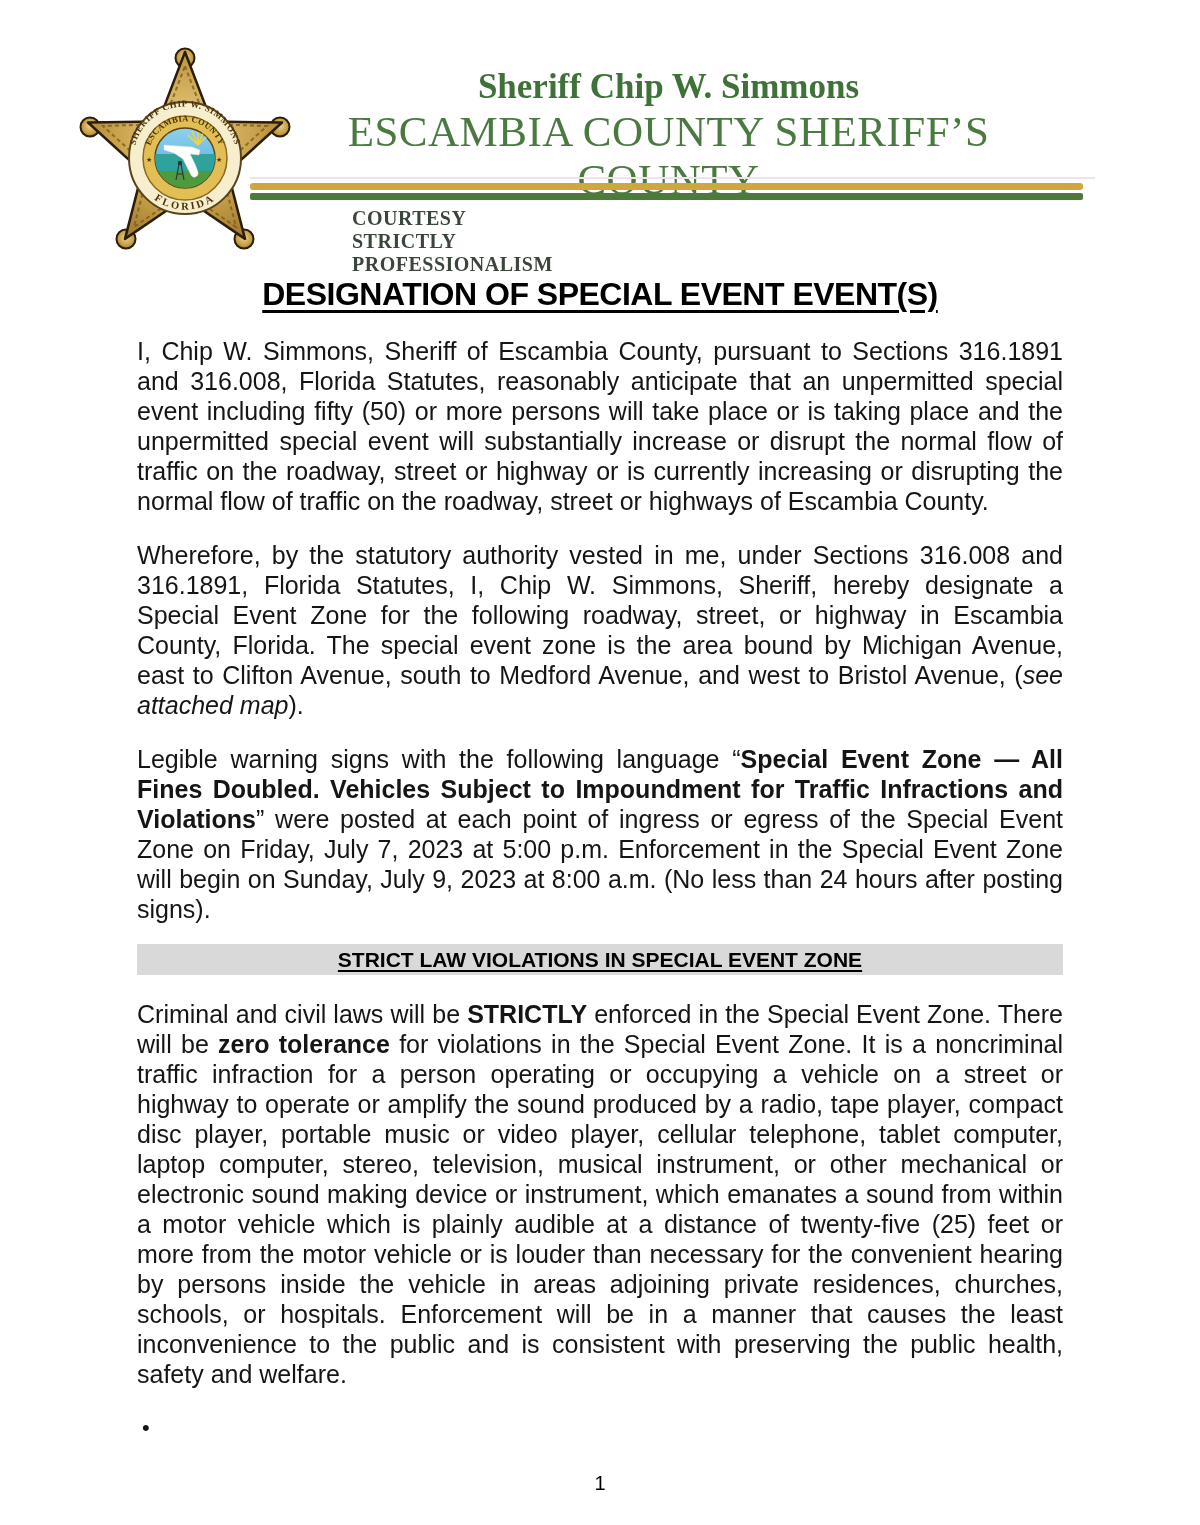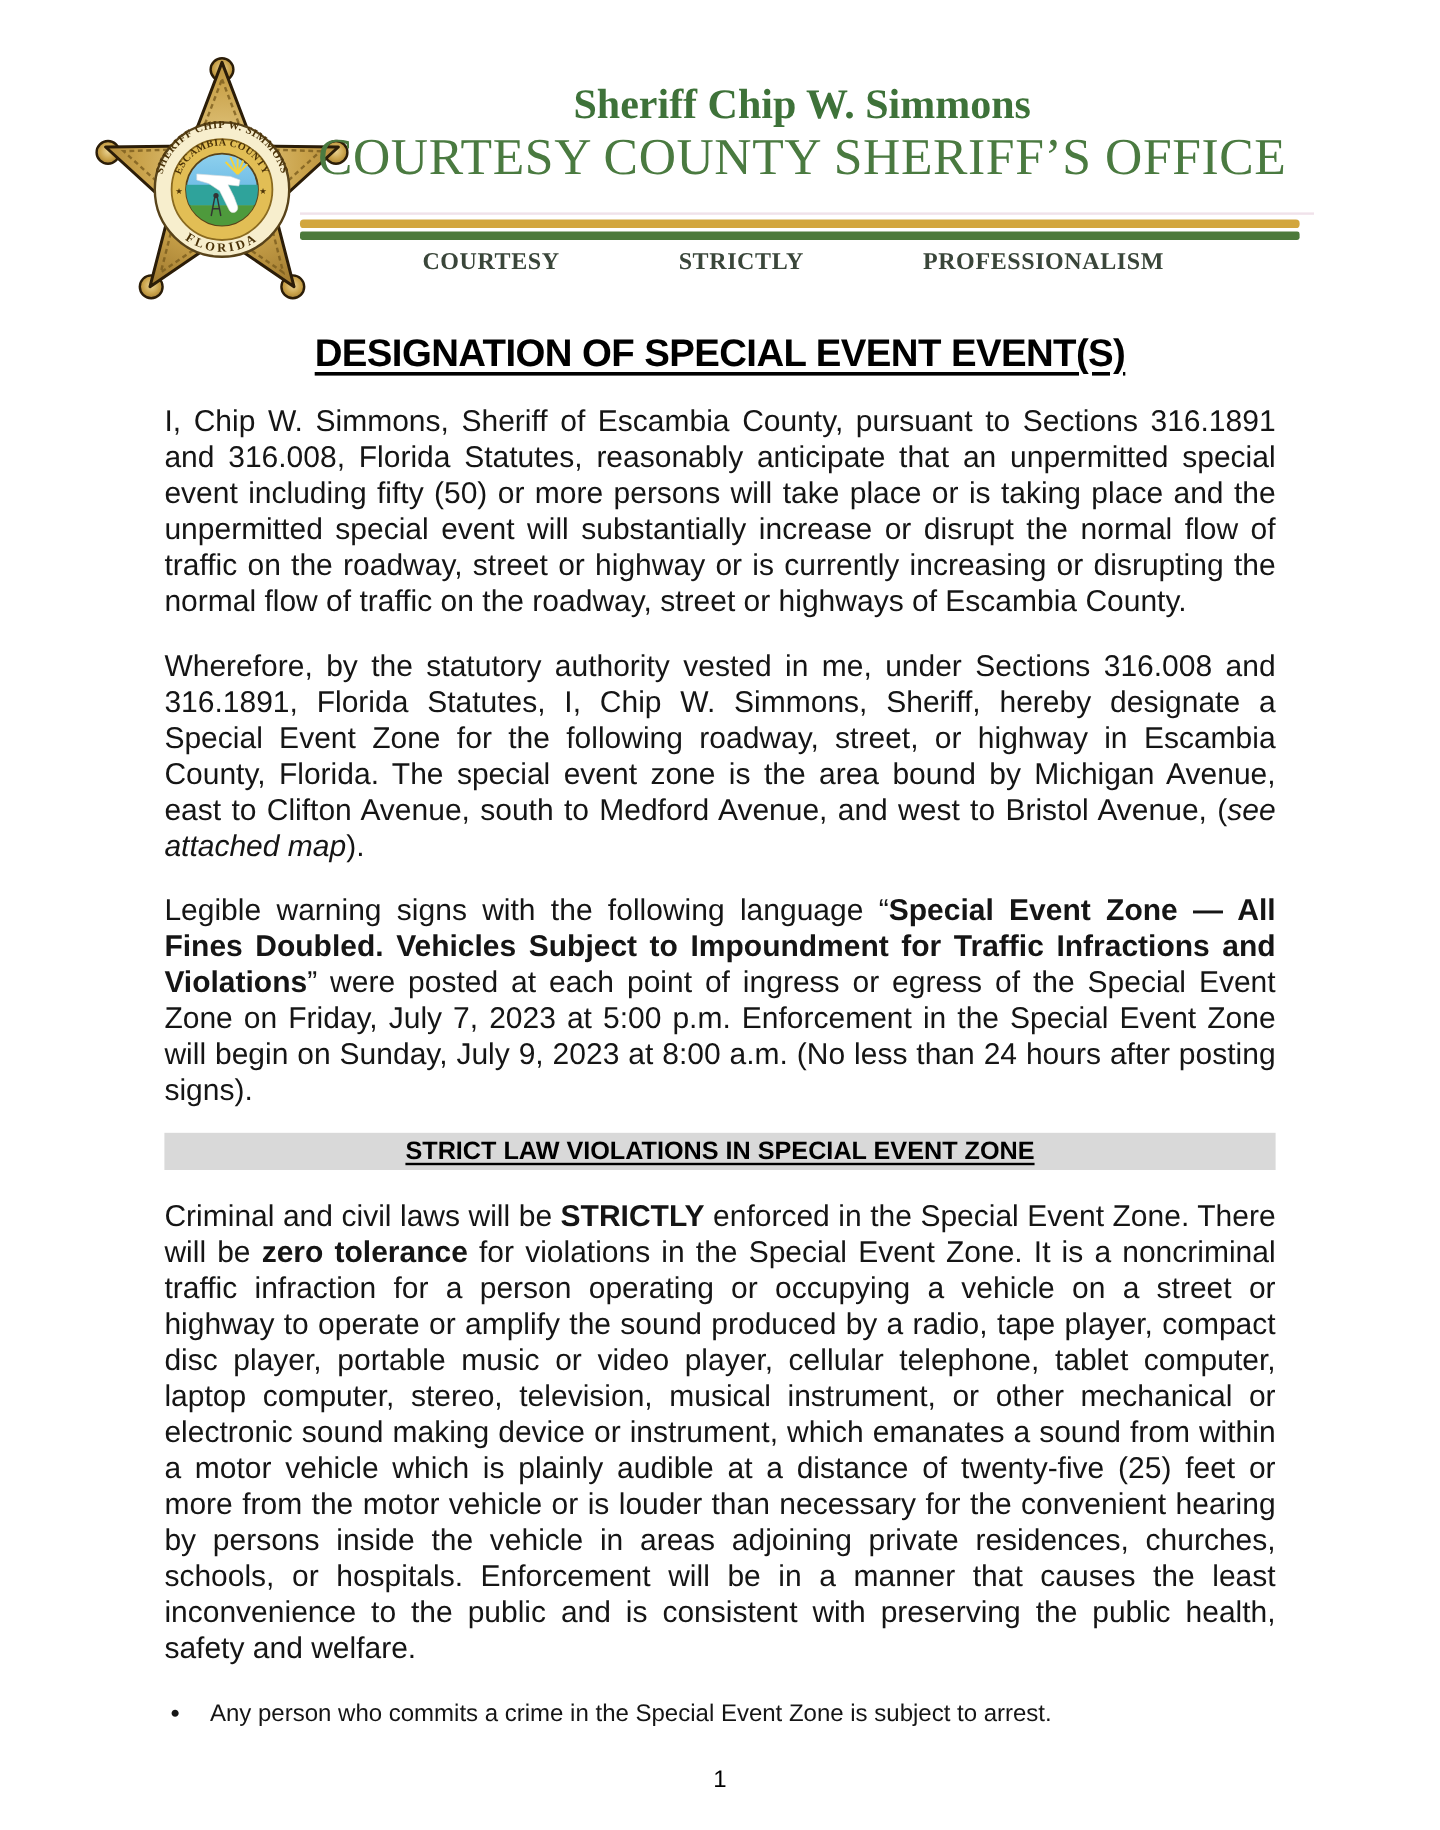--- a/index.html
+++ b/index.html
@@ -39,20 +39,21 @@
   .rule{position:absolute;}
   .rule-faint{left:250px;top:177px;width:845px;height:2px;background:var(--faint_rule);}
   .rule-gold{left:250px;top:183px;width:833px;height:7px;background:var(--gold_rule);border-radius:3px;}
   .rule-green{left:250px;top:193px;width:833px;height:7px;background:var(--green_rule);border-radius:2px;}
   .motto-row{
     position:absolute;left:352px;top:207px;width:618px;
     display:flex;justify-content:space-between;
     font-family:"Liberation Serif", serif;
     font-weight:700;font-size:20px;letter-spacing:0.5px;
     color:var(--motto_text);
+    flex-direction:column;
   }
   
   .doc{position:absolute;left:137px;top:276px;width:926px;}
   .doc-title{
     text-align:center;
     font-weight:700;font-size:32px;line-height:36px;
     text-decoration:underline;
     text-decoration-thickness:3px;
     text-underline-offset:5px;
     letter-spacing:-0.5px;
@@ -153,21 +154,21 @@
         </text>
         <text font-family="Liberation Serif, serif" font-size="10.5" font-weight="700" fill="#4A3208" letter-spacing="2.5">
           <textPath href="#arcBottomPath" startOffset="50%" text-anchor="middle">FLORIDA</textPath>
         </text>
       </g>
     </svg>
   </div>
 
   <div class="masthead">
     <div class="sheriff-name">Sheriff Chip W. Simmons</div>
-    <div class="office-name">COURTESY COUNTY SHERIFF’S OFFICE</div>
+    <div class="office-name">ESCAMBIA COUNTY SHERIFF’S COUNTY</div>
   </div>
 
   <div class="rule rule-faint"></div>
   <div class="rule rule-gold"></div>
   <div class="rule rule-green"></div>
 
   <div class="motto-row">
     <span>COURTESY</span>
     <span>STRICTLY</span>
     <span>PROFESSIONALISM</span>
@@ -184,20 +185,19 @@
     <p class="para"><span>Legible warning signs with the following language “</span><span style="font-weight: 700;">Special Event Zone — All Fines Doubled. Vehicles Subject to Impoundment for Traffic Infractions and Violations</span><span>” were posted at each point of ingress or egress of the Special Event Zone on Friday, July 7, 2023 at 5:00 p.m. Enforcement in the Special Event Zone will begin on Sunday, July 9, 2023 at 8:00 a.m. (No less than 24 hours after posting signs).</span></p>
 
     <div class="section-band">STRICT LAW VIOLATIONS IN SPECIAL EVENT ZONE</div>
 
     <p class="para"><span>Criminal and civil laws will be </span><span style="font-weight: 700;">STRICTLY</span><span> enforced in the Special Event Zone. There will be </span><span style="font-weight: 700;">zero tolerance</span><span> for violations in the Special Event Zone. It is a noncriminal traffic infraction for a person operating or occupying a vehicle on a street or highway to operate or amplify the sound produced by a radio, tape player, compact disc player, portable music or video player, cellular telephone, tablet computer, laptop computer, stereo, television, musical instrument, or other mechanical or electronic sound making device or instrument, which emanates a sound from within a motor vehicle which is plainly audible at a distance of twenty-five (25) feet or more from the motor vehicle or is louder than necessary for the convenient hearing by persons inside the vehicle in areas adjoining private residences, churches, schools, or hospitals. Enforcement will be in a manner that causes the least inconvenience to the public and is consistent with preserving the public health, safety and welfare.</span></p>
 
 
     <ul class="bullet-list">
       <li class="bullet-item">
         <span class="bullet-dot">•</span>
-        <span>Any person who commits a crime in the Special Event Zone is subject to arrest.</span>
       </li>
     </ul>
   </div>
 
   <div class="page-number">1</div>
 
 </div>
 
 </body></html>

